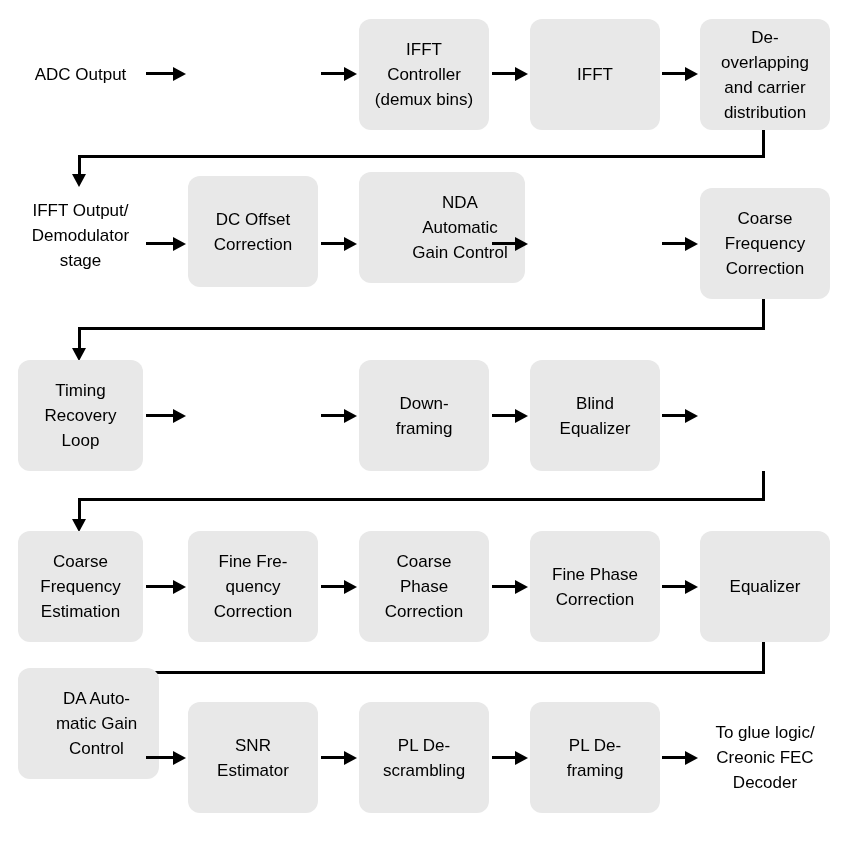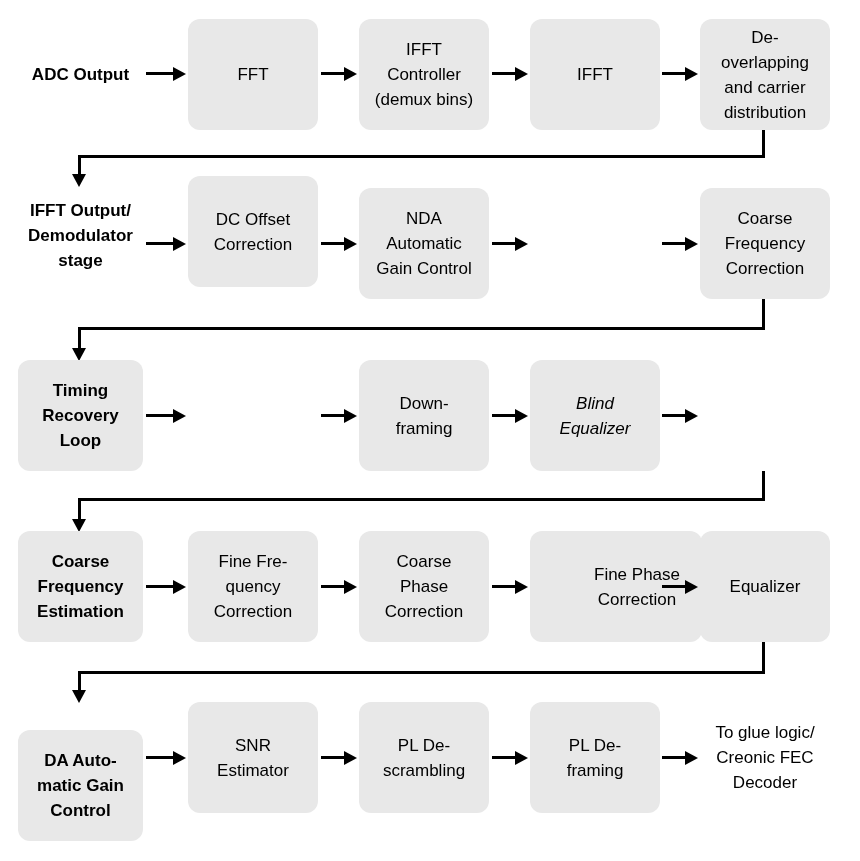--- a/index.html
+++ b/index.html
@@ -37,21 +37,21 @@
     width: 130px;
     height: 111px;
     display: flex;
     align-items: center;
     justify-content: center;
     text-align: center;
     font-size: 17px;
     line-height: 25px;
     white-space: pre-line;
   }
-  .w125 { width: 125px; font-weight: bold; }
+  .w125 { width: 125px; }
   .harrow {
     position: absolute;
     height: 3px;
     background: var(--line);
   }
   .harrow::after {
     content: "";
     position: absolute;
     right: -13px;
     top: -5.5px;
@@ -71,21 +71,20 @@
     border-right: 7px solid transparent;
   }
 </style>
 </head>
 <body>
 
 <div id="canvas">
 
   <div class="flabel w125" style="left:18px;top:19px;">ADC Output</div>
   <div class="harrow" style="left:146px;top:72px;width:27px;"></div>
-  <div class="box" style="left:188px;top:19px;">FFT</div>
   <div class="harrow" style="left:321px;top:72px;width:23px;"></div>
   <div class="box" style="left:359px;top:19px;">IFFT
 Controller
 (demux bins)</div>
   <div class="harrow" style="left:492px;top:72px;width:23px;"></div>
   <div class="box" style="left:530px;top:19px;">IFFT</div>
   <div class="harrow" style="left:662px;top:72px;width:23px;"></div>
   <div class="box" style="left:700px;top:19px;">De-
 overlapping
 and carrier
@@ -96,21 +95,21 @@
   <div class="seg v" style="left:78px;top:155px;height:19px;"></div>
   <div class="vhead" style="left:72px;top:174px;"></div>
 
   <div class="flabel w125" style="left:18px;top:180px;">IFFT Output/
 Demodulator
 stage</div>
   <div class="harrow" style="left:146px;top:242px;width:27px;"></div>
   <div class="box" style="left:188px;top:176px;">DC Offset
 Correction</div>
   <div class="harrow" style="left:321px;top:242px;width:23px;"></div>
-  <div class="box" style="left:359px;top:188px;">NDA
+  <div class="box" style="left:359px;top:172px;padding-left:36px;">NDA
 Automatic
 Gain Control</div>
   <div class="harrow" style="left:492px;top:242px;width:23px;"></div>
   <div class="harrow" style="left:662px;top:242px;width:23px;"></div>
   <div class="box" style="left:700px;top:188px;">Coarse
 Frequency
 Correction</div>
 
   <div class="seg v" style="left:762px;top:299px;height:31px;"></div>
   <div class="seg h" style="left:78px;top:327px;width:687px;"></div>
@@ -118,52 +117,52 @@
   <div class="vhead" style="left:72px;top:348px;"></div>
 
   <div class="box w125" style="left:18px;top:360px;">Timing
 Recovery
 Loop</div>
   <div class="harrow" style="left:146px;top:414px;width:27px;"></div>
   <div class="harrow" style="left:321px;top:414px;width:23px;"></div>
   <div class="box" style="left:359px;top:360px;">Down-
 framing</div>
   <div class="harrow" style="left:492px;top:414px;width:23px;"></div>
-  <div class="box" style="left:530px;top:360px;font-style:italic;">Blind
+  <div class="box" style="left:530px;top:360px;">Blind
 Equalizer</div>
   <div class="harrow" style="left:662px;top:414px;width:23px;"></div>
 
   <div class="seg v" style="left:762px;top:471px;height:30px;"></div>
   <div class="seg h" style="left:78px;top:498px;width:687px;"></div>
   <div class="seg v" style="left:78px;top:498px;height:21px;"></div>
   <div class="vhead" style="left:72px;top:519px;"></div>
 
   <div class="box w125" style="left:18px;top:531px;">Coarse
 Frequency
 Estimation</div>
   <div class="harrow" style="left:146px;top:585px;width:27px;"></div>
   <div class="box" style="left:188px;top:531px;">Fine Fre-
 quency
 Correction</div>
   <div class="harrow" style="left:321px;top:585px;width:23px;"></div>
   <div class="box" style="left:359px;top:531px;">Coarse
 Phase
 Correction</div>
   <div class="harrow" style="left:492px;top:585px;width:23px;"></div>
-  <div class="box" style="left:530px;top:531px;padding-left:42px;">Fine Phase
+  <div class="box" style="left:530px;top:531px;">Fine Phase
 Correction</div>
   <div class="harrow" style="left:662px;top:585px;width:23px;"></div>
   <div class="box" style="left:700px;top:531px;">Equalizer</div>
 
   <div class="seg v" style="left:762px;top:642px;height:32px;"></div>
   <div class="seg h" style="left:78px;top:671px;width:687px;"></div>
   <div class="seg v" style="left:78px;top:671px;height:19px;"></div>
   <div class="vhead" style="left:72px;top:690px;"></div>
 
-  <div class="box w125" style="left:18px;top:730px;">DA Auto-
+  <div class="box w125" style="left:18px;top:668px;padding-left:16px;">DA Auto-
 matic Gain
 Control</div>
   <div class="harrow" style="left:146px;top:756px;width:27px;"></div>
   <div class="box" style="left:188px;top:702px;">SNR
 Estimator</div>
   <div class="harrow" style="left:321px;top:756px;width:23px;"></div>
   <div class="box" style="left:359px;top:702px;">PL De-
 scrambling</div>
   <div class="harrow" style="left:492px;top:756px;width:23px;"></div>
   <div class="box" style="left:530px;top:702px;">PL De-

